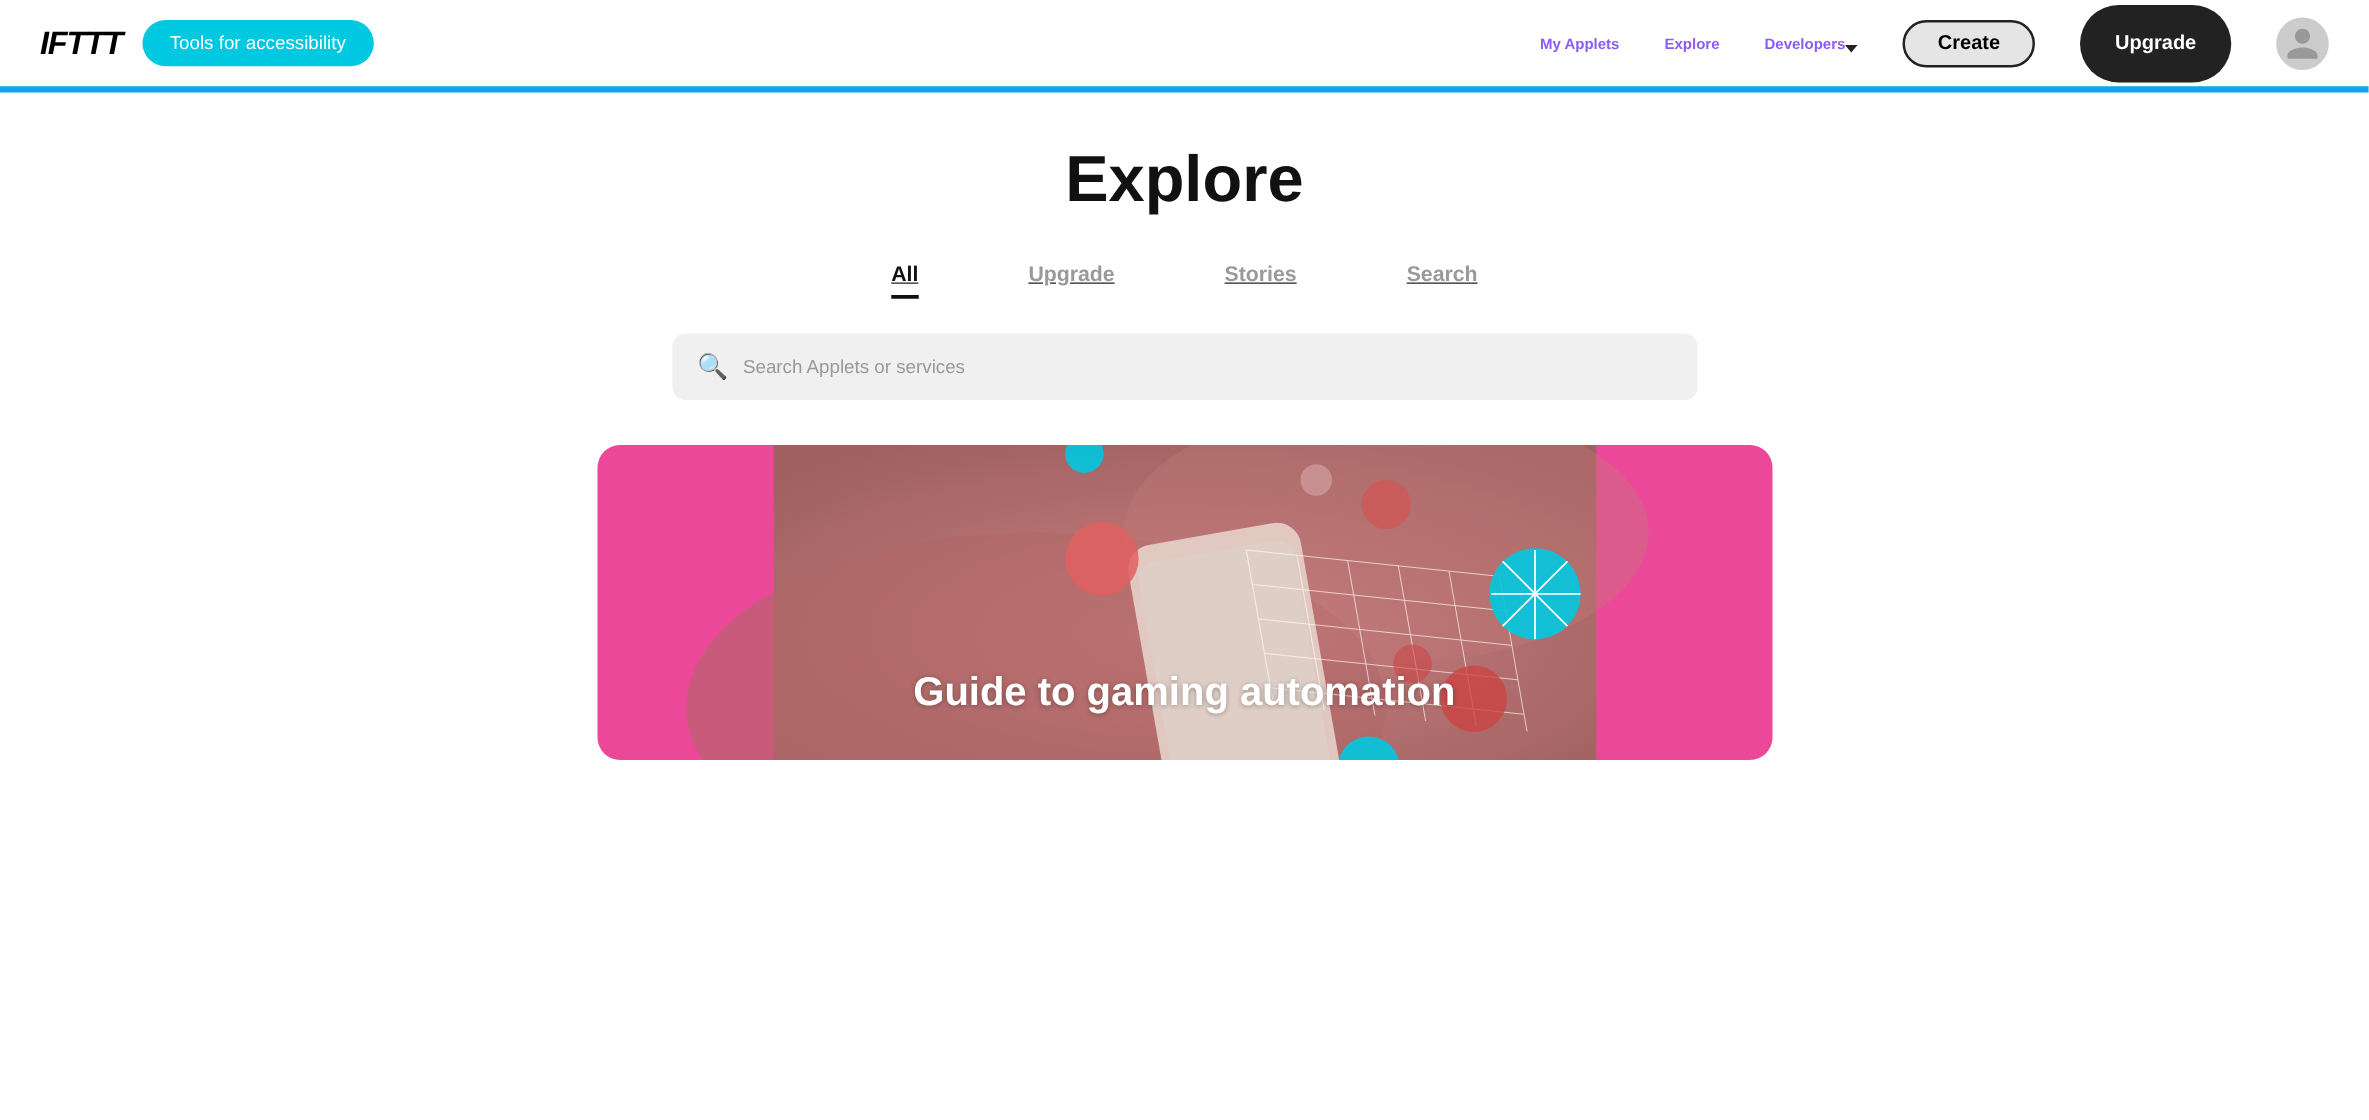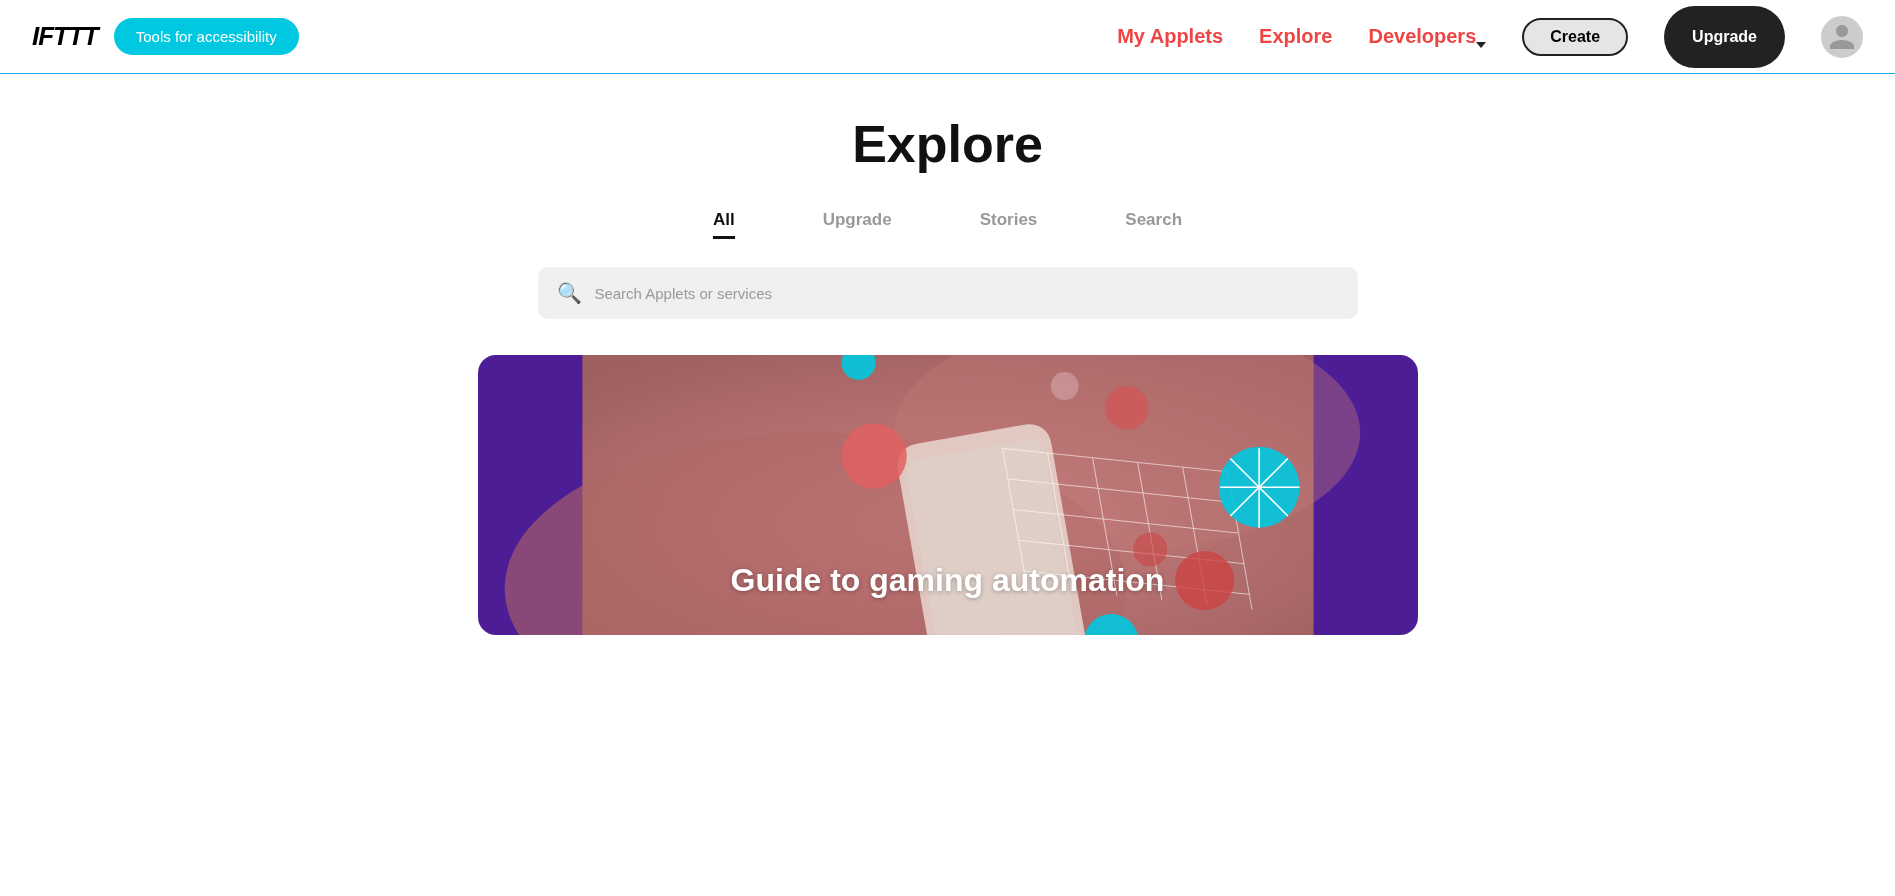--- a/index.html
+++ b/index.html
@@ -4,21 +4,21 @@
   <style>
     * { margin: 0; padding: 0; box-sizing: border-box; }
     body { font-family: -apple-system, BlinkMacSystemFont, 'Segoe UI', sans-serif; background: #fff; color: #222; }
 
     
     .navbar {
       display: flex;
       align-items: center;
       padding: 0 32px;
       height: 74px;
-      border-bottom: 1px solid #0ea5e9;
+      border-bottom: 5px solid #0ea5e9;
       position: relative;
     }
     .navbar-left {
       display: flex;
       align-items: center;
       gap: 16px;
     }
     .logo {
       font-weight: 900;
       font-size: 26px;
@@ -38,23 +38,23 @@
       cursor: pointer;
       white-space: nowrap;
     }
     .navbar-right {
       margin-left: auto;
       display: flex;
       align-items: center;
       gap: 36px;
     }
     .nav-link {
-      font-size: 20px;
+      font-size: 12px;
       font-weight: 600;
-      color: #ef4444;
+      color: #8b5cf6;
       text-decoration: none;
       cursor: pointer;
       background: none;
       border: none;
     }
     .nav-link-developers {
       display: flex;
       align-items: flex-end;
       gap: 0;
     }
@@ -110,20 +110,21 @@
       font-weight: 900;
       color: #111;
       margin-bottom: 36px;
     }
 
     
     .tabs {
       display: flex;
       gap: 88px;
       margin-bottom: 28px;
+      text-decoration: underline;
     }
     .tab {
       font-size: 17px;
       font-weight: 600;
       color: #999;
       cursor: pointer;
       padding-bottom: 6px;
       border-bottom: 3px solid transparent;
       background: none;
       border-top: none;
@@ -157,25 +158,25 @@
       border: none;
       outline: none;
       font-size: 15px;
       color: #555;
     }
     .search-input::placeholder { color: #999; }
 
     
     .hero-banner {
       width: 940px;
-      height: 280px;
+      height: 252px;
       border-radius: 18px;
       overflow: hidden;
       position: relative;
-      background: #4c1d95;
+      background: #ec4899;
     }
     .hero-title {
       position: absolute;
       bottom: 36px;
       left: 0; right: 0;
       text-align: center;
       font-size: 32px;
       font-weight: 900;
       color: #fff;
       text-shadow: 0 1px 4px rgba(0,0,0,0.3);

